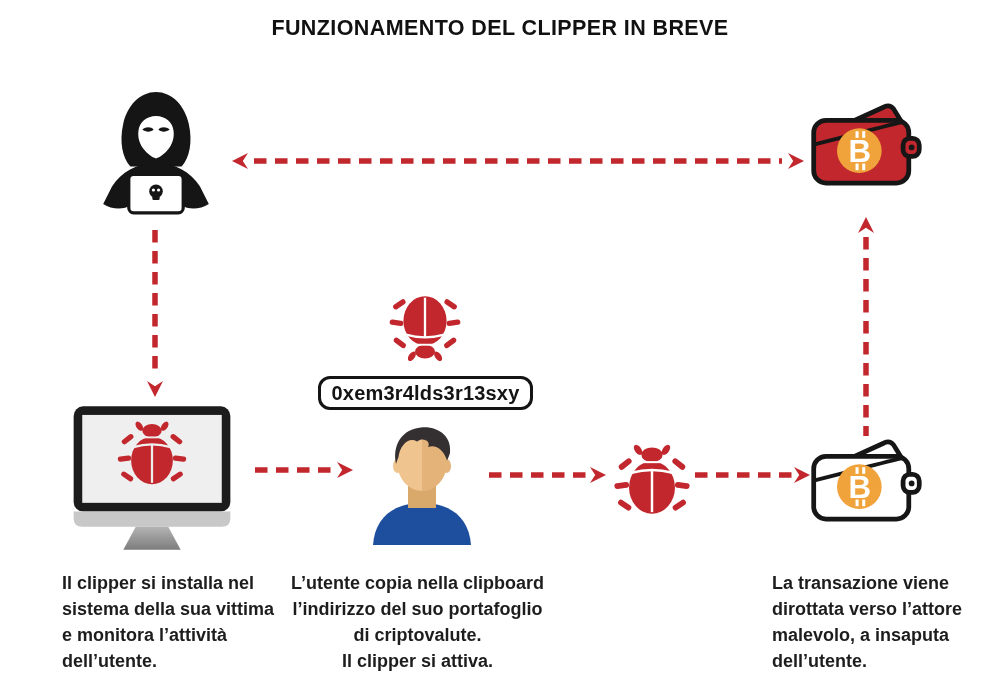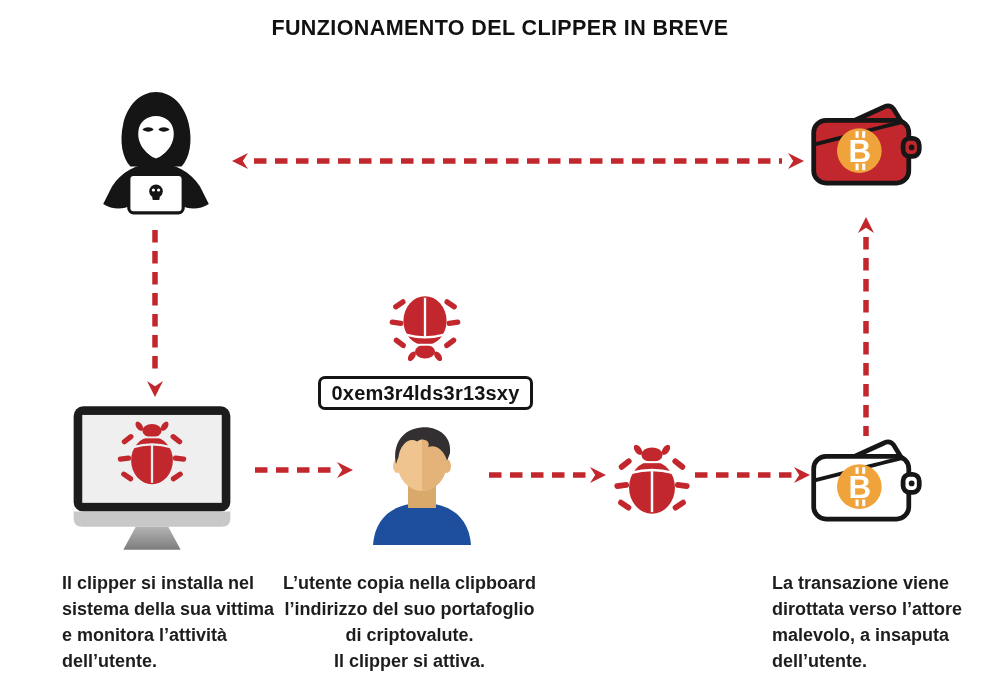--- a/index.html
+++ b/index.html
@@ -7,32 +7,32 @@
     position:relative; width:1000px; height:700px; background:#ffffff;
     font-family:"Liberation Sans", sans-serif; overflow:hidden;
   }
   .abs { position:absolute; }
   #title {
     position:absolute; left:0; top:16px; width:1000px; text-align:center;
     font-size:21.5px; font-weight:bold; letter-spacing:.4px; color:#111111;
   }
   .addr {
     position:absolute; top:376px; height:34px; box-sizing:border-box;
-    border:3px solid #141414; border-radius:7px; background:#ffffff;
+    border:3px solid #141414; border-radius:12px; background:#ffffff;
     display:flex; align-items:center; justify-content:center;
     font-size:20px; font-weight:bold; letter-spacing:.2px;
   }
   #addr-user   { left:318px; width:215px; color:#141414; }
   #addr-attack { left:541px; width:225px; color:#EC1C24; }
   .caption {
     position:absolute; top:570px; font-size:18px; font-weight:bold;
     line-height:1.45; color:#1d1d1d; white-space:pre;
   }
   #cap1 { left:62px;  text-align:left;  }
-  #cap2 { left:282px; width:255px; text-align:center; }
+  #cap2 { left:290px; width:255px; text-align:center; }
   #cap3 { left:562px; width:205px; text-align:center; }
   #cap4 { left:772px; width:195px;  }
   svg { display:block; }
 </style>
 </head>
 <body>
 
 <div id="canvas">
 
   <div id="title">FUNZIONAMENTO DEL CLIPPER IN BREVE</div>

